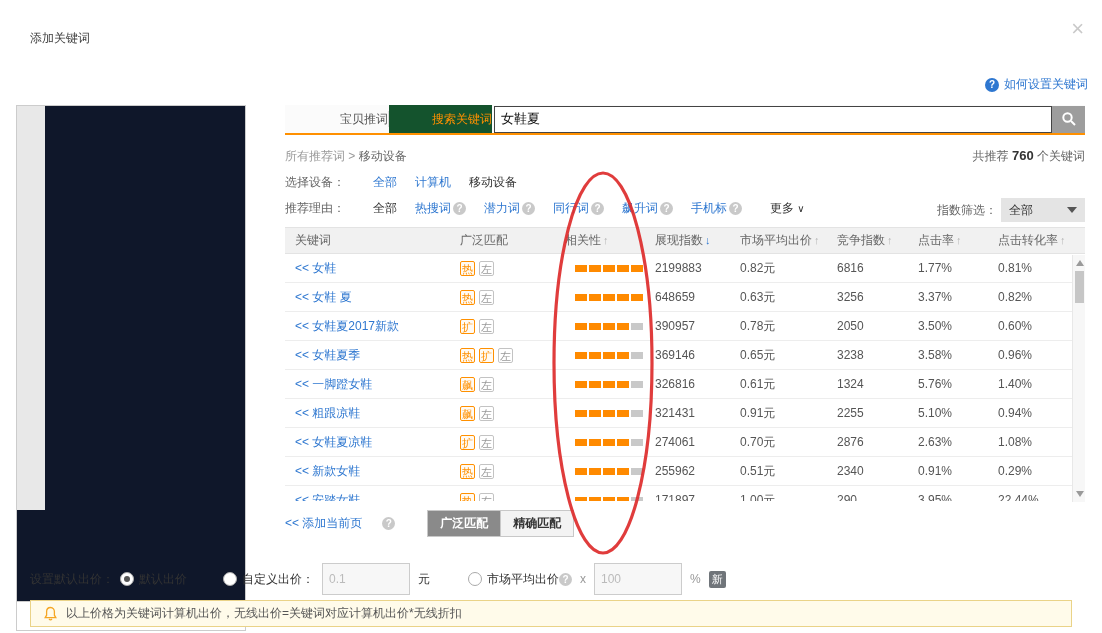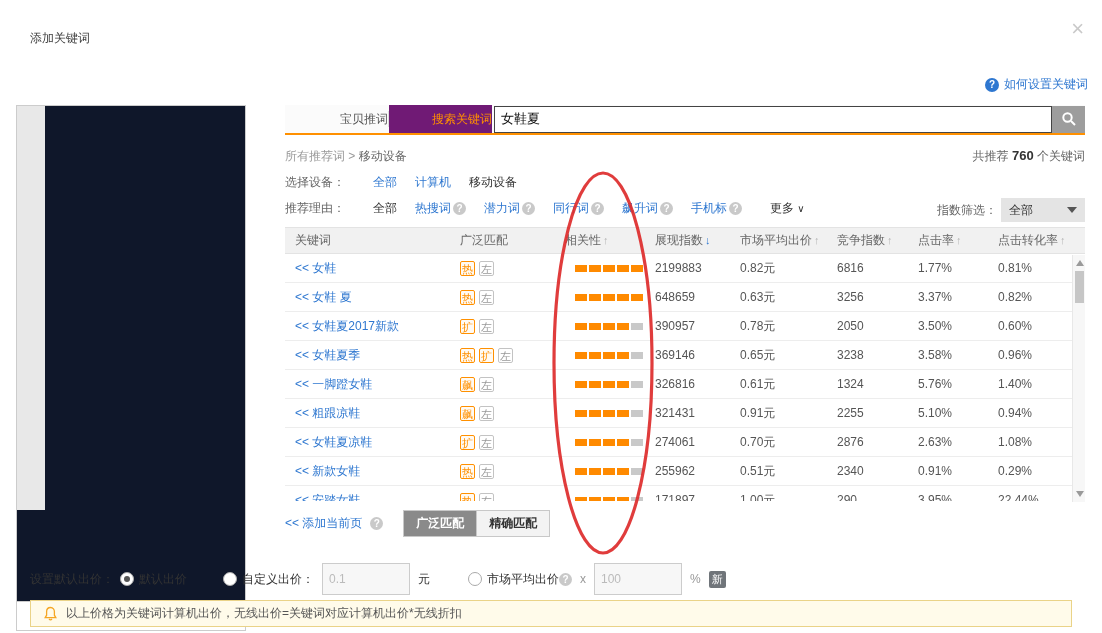--- a/index.html
+++ b/index.html
@@ -17,21 +17,21 @@
   
   .left-panel { position:absolute; left:16px; top:105px; width:230px; height:526px; border:1px solid #ccc; background:#0f172a; }
   .left-strip { position:absolute; left:0; top:0; width:28px; height:404px; background:#e8e8e8; }
   .left-footer { position:absolute; left:0; bottom:0; width:228px; height:29px; border-top:1px solid #ccc;
     text-align:center; line-height:29px; color:#666; background:#fff; }
 
   
   .right-panel { position:absolute; left:285px; top:105px; width:800px; }
   .tabbar { position:relative; height:30px; border-bottom:2px solid #ff9000; display:flex; align-items:center; background:#fbfbfb; }
   .tab { width:103px; text-align:right; line-height:28px; color:#555; cursor:pointer; }
-  .tab.active { color:#ff9000; background:#701a75; }
+  .tab.active { color:#ff9000; background:#14532d; }
   .tab-divider { width:1px; height:16px; background:#ddd; }
   .search-input { flex:1; height:27px; border:1px solid #444; margin-left:2px; padding:0 6px; font-size:13px; color:#111;
     font-family:inherit; outline:none; background:#fff; }
   .search-btn { width:33px; height:27px; background:#9d9d9d; border:none; cursor:pointer; display:flex; align-items:center; justify-content:center; }
 
   .meta-row { display:flex; justify-content:space-between; margin-top:13px; color:#999; }
   .crumb-cur { color:#666; }
   .total { color:#666; }
   .total b { color:#333; font-size:13px; }
 
@@ -66,21 +66,21 @@
   .seg { width:12px; height:7px; background:#ff8a00; }
   .seg.off { background:#c9c9c9; }
 
   
   .scrollbar { position:absolute; right:0; top:28px; width:13px; height:247px; background:#f7f7f7; border-left:1px solid #e8e8e8; }
   .sb-arrow { position:absolute; left:3px; width:0; height:0; border-left:4px solid transparent; border-right:4px solid transparent; }
   .sb-up { top:5px; border-bottom:6px solid #9a9a9a; }
   .sb-down { bottom:5px; border-top:6px solid #9a9a9a; }
   .sb-thumb { position:absolute; left:2px; top:16px; width:9px; height:32px; background:#c6c6c6; }
 
-  .tfoot { display:flex; align-items:center; margin-top:9px; gap:8px; }
+  .tfoot { display:flex; align-items:center; margin-top:9px; gap:20px; }
   .addpage { color:#2e77d0; cursor:pointer; }
   .match-group { display:flex; margin-left:12px; border:1px solid #c8c8c8; }
   .match-btn { padding:4px 12px; font-weight:bold; cursor:pointer; }
   .match-btn.on { background:#8a8a8a; color:#fff; }
   .match-btn.off { background:#f3f3f3; color:#333; border-left:1px solid #c8c8c8; }
 
   
   .bid-row { position:absolute; left:30px; top:563px; display:flex; align-items:center; color:#333; }
   .radio { width:14px; height:14px; border:1px solid #aaa; border-radius:50%; display:inline-block; position:relative;
     margin-right:5px; background:#fff; flex:none; cursor:pointer; }

